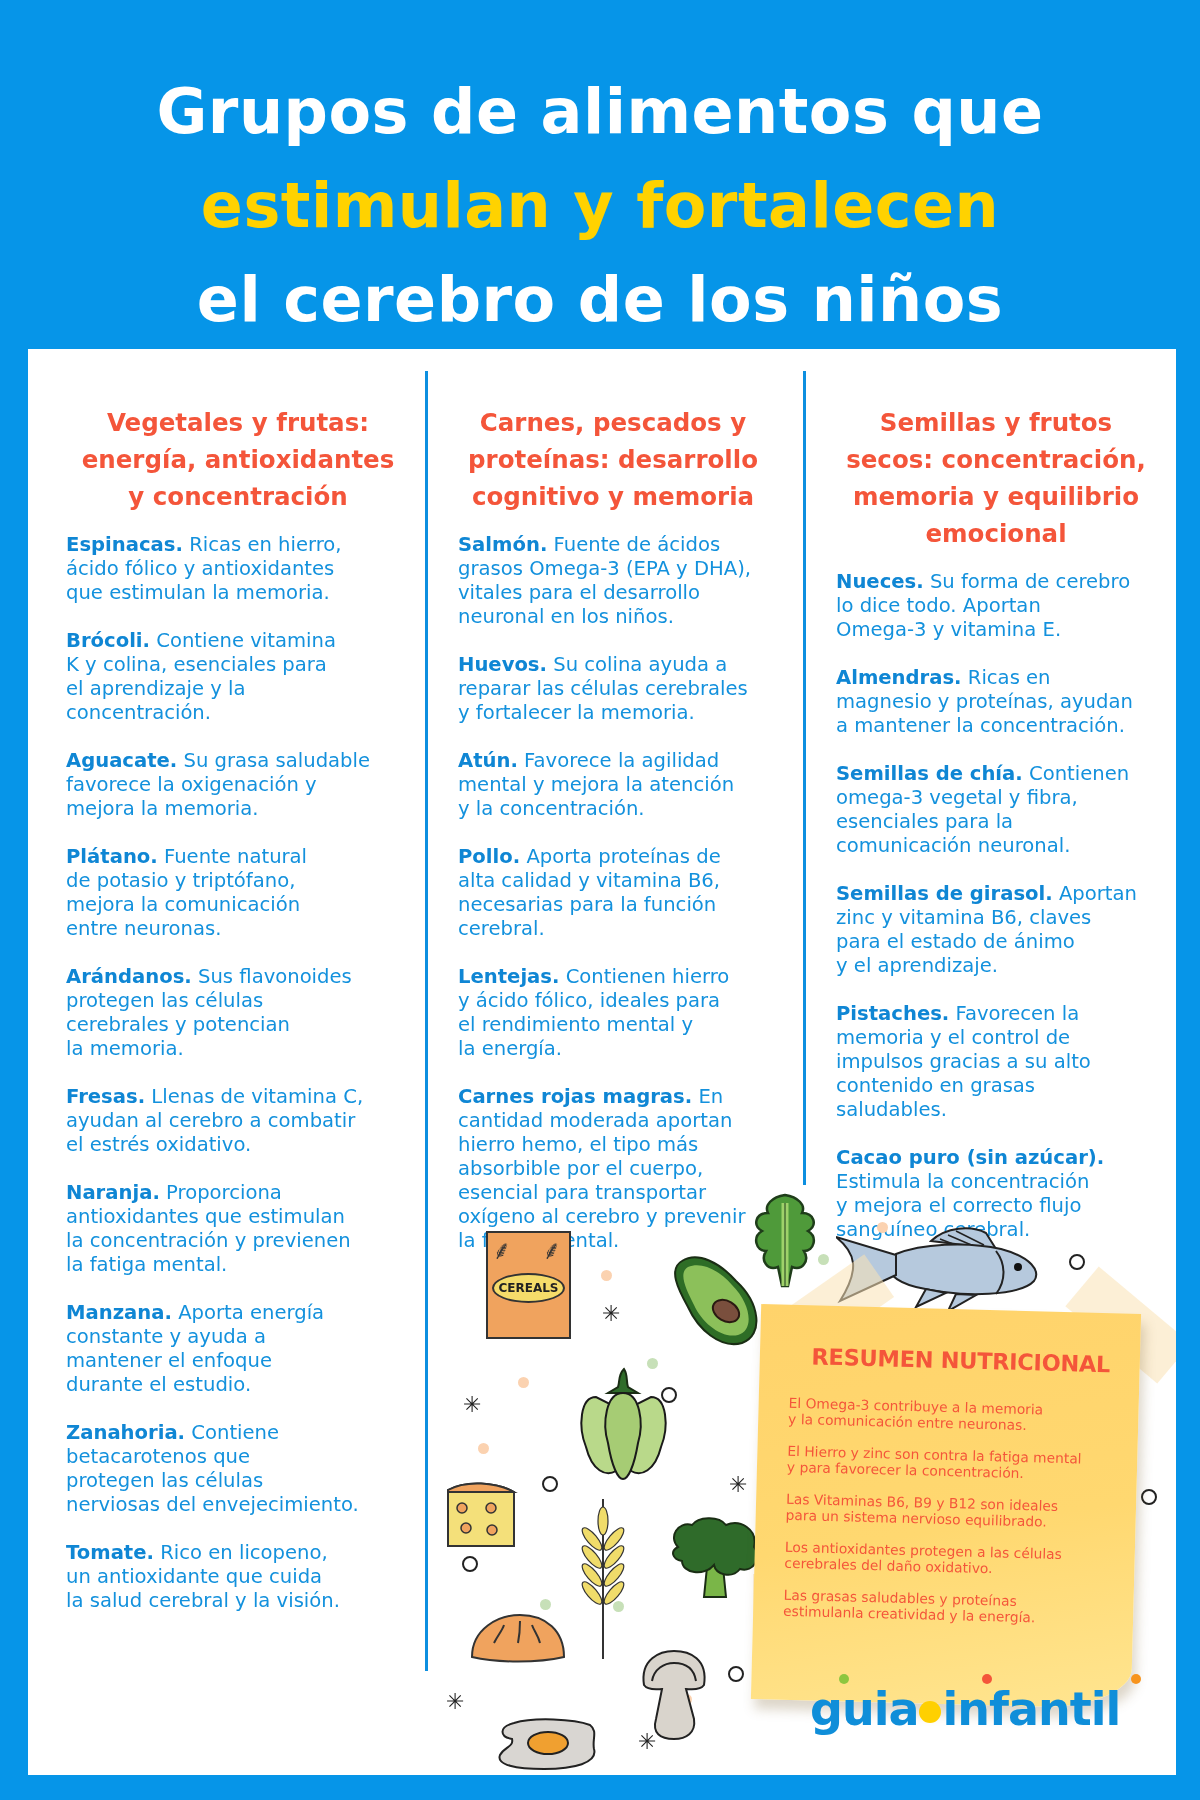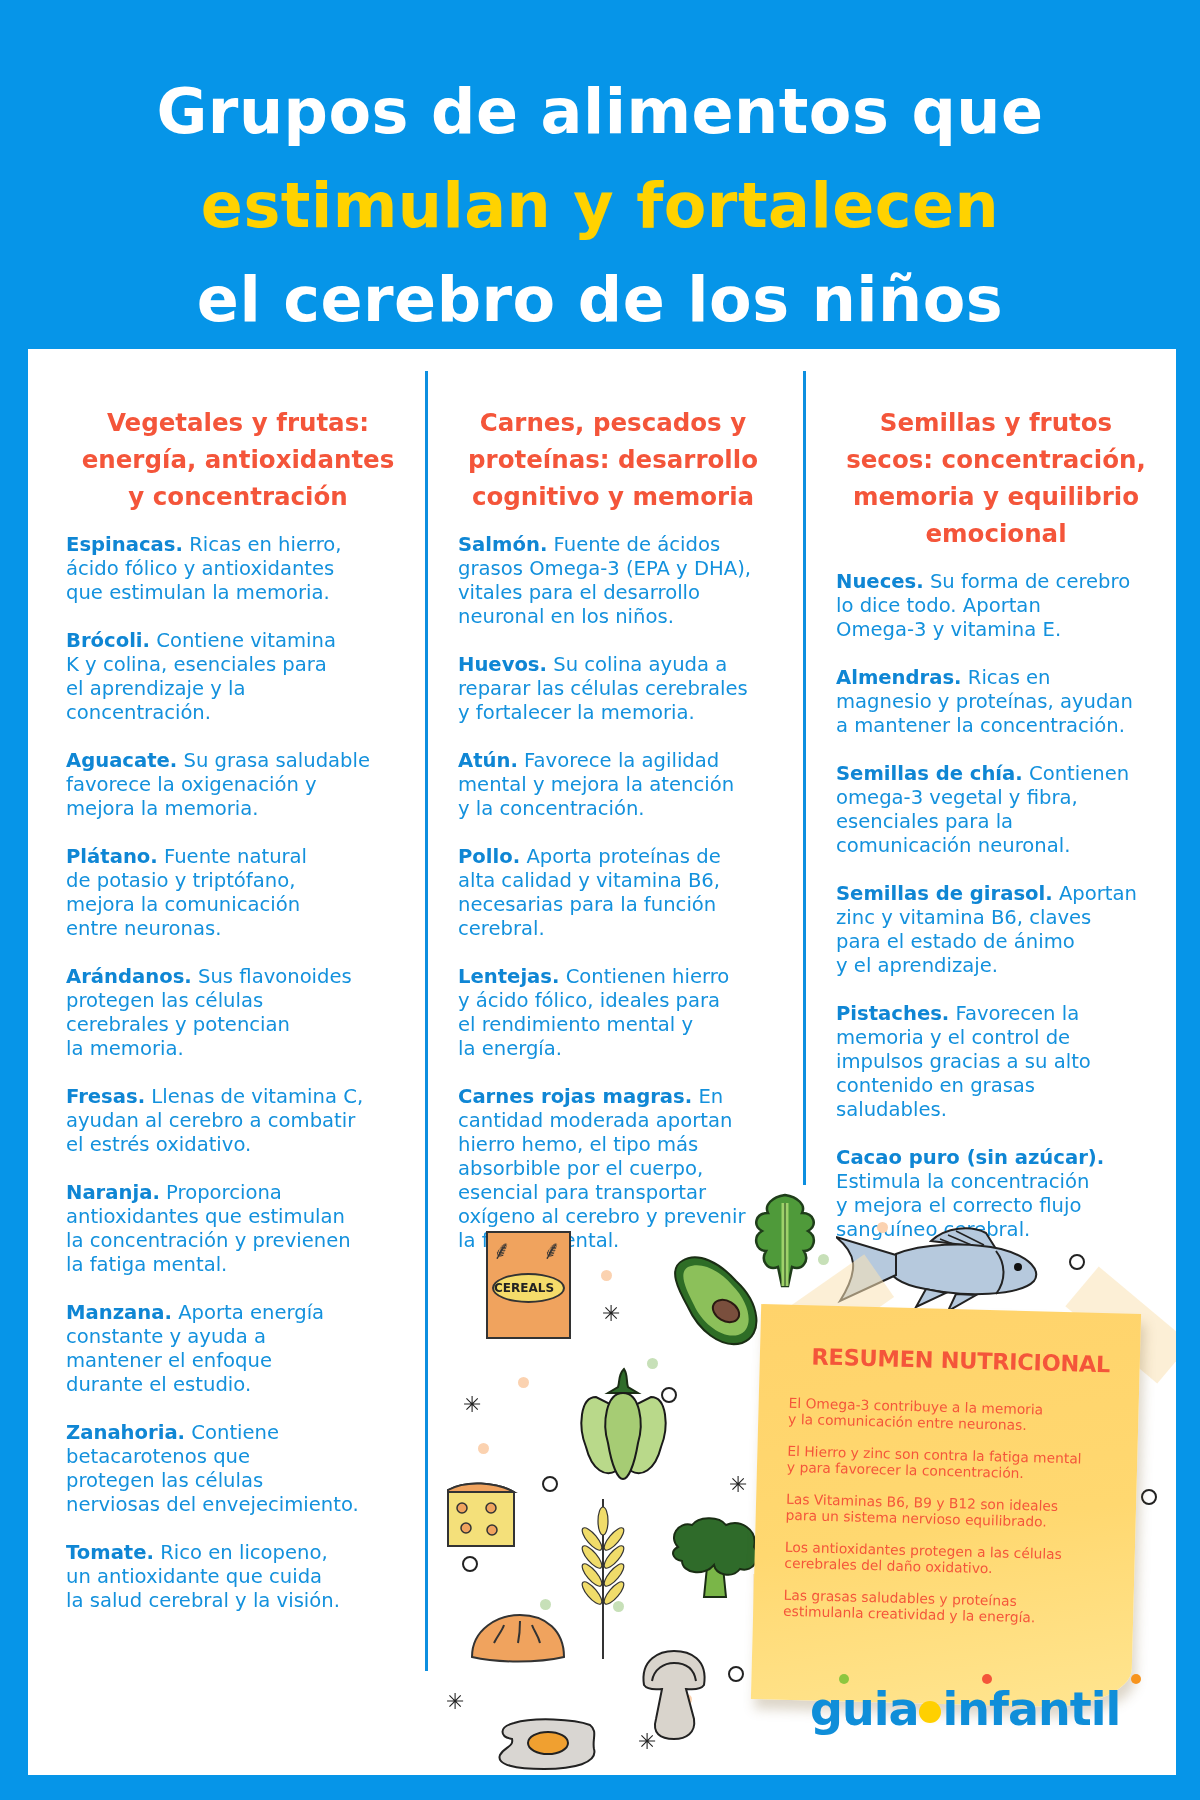--- a/index.html
+++ b/index.html
@@ -199,21 +199,21 @@
     <path d="M60 35 C85 25 130 22 165 30 C195 38 205 52 198 62 C185 76 130 80 80 68 C68 65 60 60 56 56 Z" fill="#b6c9dd" stroke="#222" stroke-width="2"></path>
     <path d="M60 36 L0 18 C20 34 24 50 4 82 L60 56 Z" fill="#b6c9dd" stroke="#222" stroke-width="2"></path>
     <path d="M90 70 L80 88 L110 74 Z M120 75 L112 92 L140 76 Z" fill="#b6c9dd" stroke="#222" stroke-width="2"></path>
     <path d="M160 32 C170 45 170 62 160 75" fill="none" stroke="#222" stroke-width="2"></path>
     <circle cx="182" cy="48" r="4" fill="#111"></circle>
   </svg>
 
   <div class="ill" style="left:458px;top:882px;width:85px;height:108px;background:#f0a35e;border:2px solid #333">
     <div style="position:absolute;left:4px;top:4px;width:20px;height:40px;font-size:26px;color:#333;line-height:1">⸙</div>
     <div style="position:absolute;left:54px;top:4px;width:20px;height:40px;font-size:26px;color:#333;line-height:1">⸙</div>
-    <div style="position:absolute;left:4px;top:40px;width:73px;height:30px;background:#f5dc6a;border:2px solid #333;border-radius:50%;text-align:left;font-family:'DejaVu Sans',sans-serif;font-weight:bold;font-size:12px;line-height:26px;color:#222">CEREALS</div>
+    <div style="position:absolute;left:4px;top:40px;width:73px;height:30px;background:#f5dc6a;border:2px solid #333;border-radius:50%;text-align:center;font-family:'DejaVu Sans',sans-serif;font-weight:bold;font-size:12px;line-height:26px;color:#222">CEREALS</div>
   </div>
 
   <svg class="ill" style="left:640px;top:900px" width="100" height="100" viewBox="0 0 100 100">
     <path d="M14 12 C30 2 52 14 68 32 C92 54 96 86 74 94 C52 100 30 80 20 58 C10 40 0 20 14 12Z" fill="#2e6d26" stroke="#1a2d14" stroke-width="2"></path>
     <path d="M20 18 C34 12 52 22 64 36 C84 56 86 82 70 86 C54 90 34 74 26 56 C18 40 10 24 20 18Z" fill="#8cc05a"></path>
     <ellipse cx="58" cy="62" rx="14" ry="10" transform="rotate(30 58 62)" fill="#7a4f3d" stroke="#2a1a12" stroke-width="2"></ellipse>
   </svg>
 
   <svg class="ill" style="left:548px;top:1018px" width="95" height="115" viewBox="0 0 95 115">
     <path d="M48 2 C52 8 50 14 52 20 L62 26 L32 26 L42 20 C44 14 42 8 48 2Z" fill="#2f6c2a" stroke="#1a2d14" stroke-width="2"></path>

